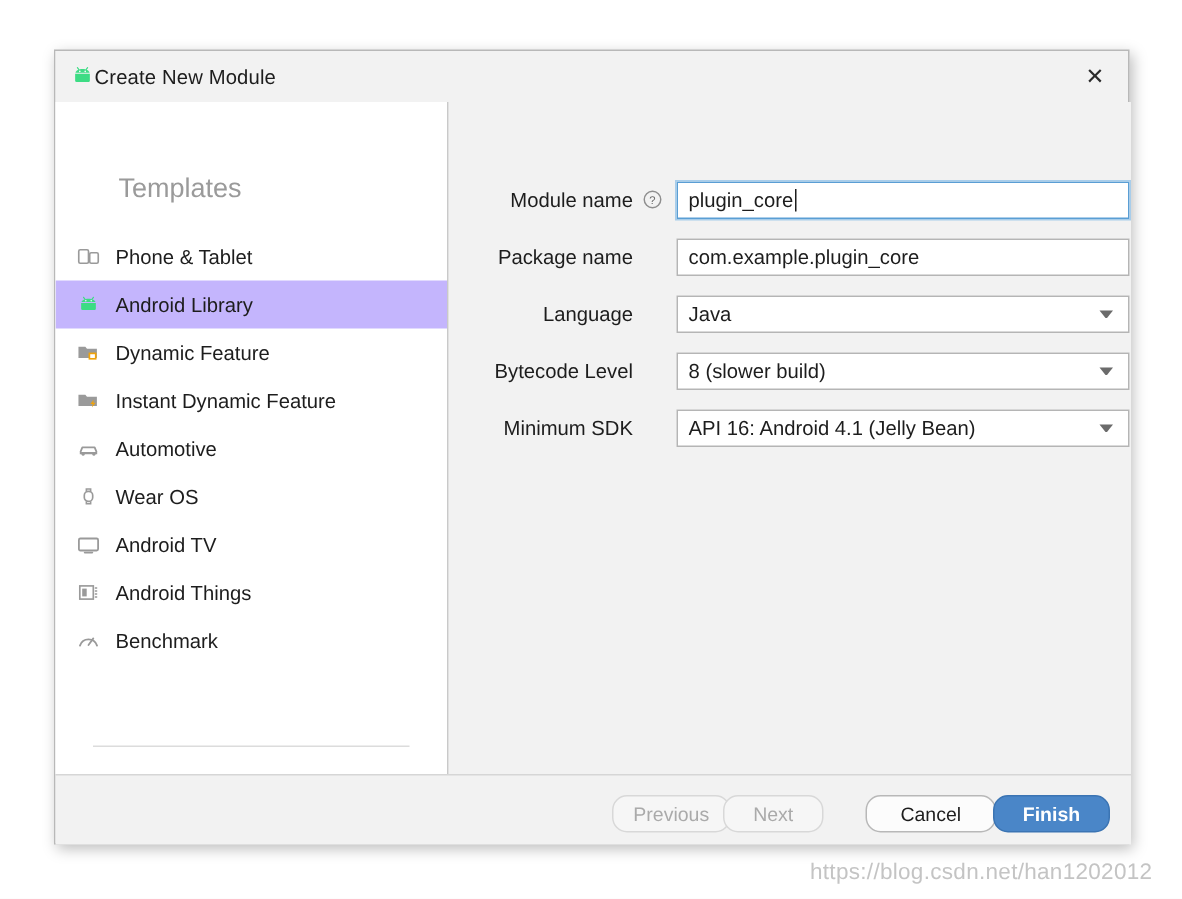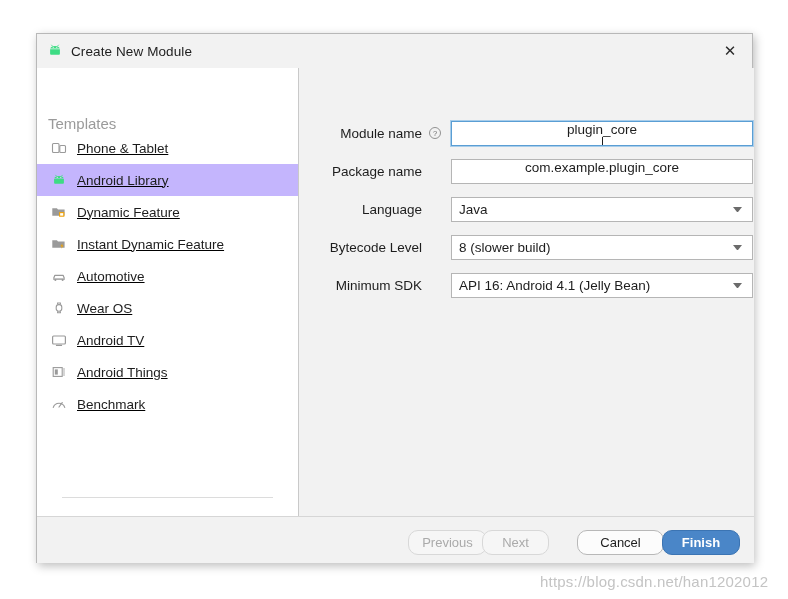--- a/index.html
+++ b/index.html
@@ -22,21 +22,20 @@
     box-shadow: 2px 3px 9px rgba(0,0,0,0.26);
   }
   .titlebar {
     position: absolute; left: 0; top: 0;
     width: 100%; height: 34px;
     background: #f2f2f2;
     display: flex; align-items: center;
   }
   .title-icon { margin-left: 10px; width: 16px; height: 16px; display: block; }
   .title-text {
-    margin-left: 8px;
     font-size: 13.5px;
     color: #1d1d1d;
     letter-spacing: .1px;
     white-space: nowrap;
   }
   .close-btn {
     position: absolute; right: 0; top: 0;
     width: 44px; height: 34px;
     display: flex; align-items: center; justify-content: center;
     color: #2b2b2b;
@@ -52,25 +51,25 @@
     background: #f2f2f2;
   }
   .sidebar {
     position: absolute; left: 0; top: 0;
     width: 262px; height: 448px;
     background: #ffffff;
     border-right: 1px solid #c9c9c9;
     overflow: hidden;
   }
   .templates-label {
-    position: absolute; left: 11px; top: 47px;
-    font-size: 15px;
+    position: absolute; left: 42px; top: 47px;
+    font-size: 18px;
     color: #9a9a9a;
   }
-  .tmpl-list { position: absolute; left: 0; top: 64px; width: 261px; text-decoration: underline; }
+  .tmpl-list { position: absolute; left: 0; top: 87px; width: 261px; }
   .tmpl-item {
     position: relative;
     height: 32px;
     display: flex; align-items: center;
     padding-left: 13px;
     cursor: default;
   }
   .tmpl-item.selected { background: #c4b5fd; }
   .tmpl-ico {
     width: 18px; height: 18px;
@@ -119,21 +118,20 @@
   .input {
     margin-left: 9px;
     width: 302px; height: 25px;
     background: #ffffff;
     border: 1px solid #b5b5b5;
     display: flex; align-items: center;
     padding: 0 7px;
     font-size: 13.5px;
     color: #1d1d1d;
     position: relative;
-    flex-direction: column;
   }
   .input.focused {
     border: 1px solid #5a9ed4;
     outline: 1px solid #a8cdea;
     outline-offset: 0px;
   }
   .caret {
     display: inline-block;
     width: 1px; height: 15px;
     background: #1d1d1d;

